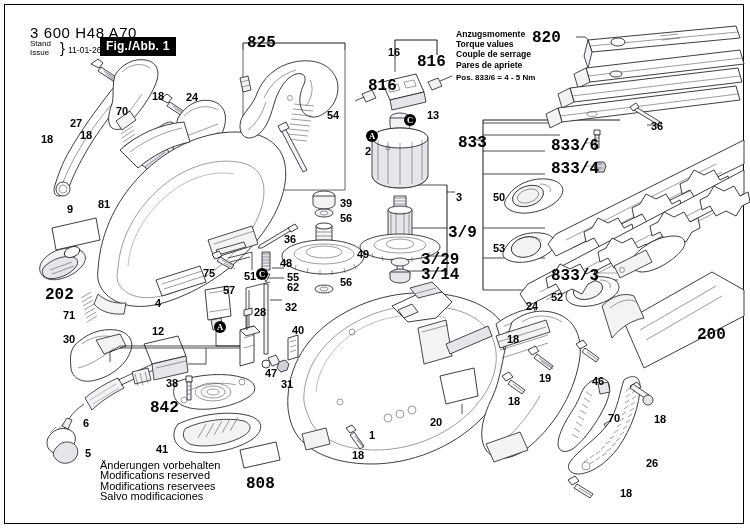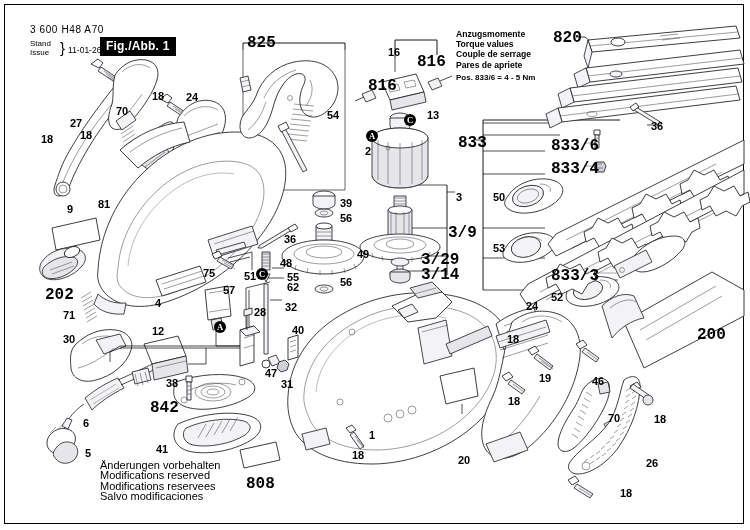--- a/index.html
+++ b/index.html
@@ -1,20 +1,20 @@
 <!DOCTYPE html>
 <html><head>
 <meta charset="utf-8">
 <style>
   html,body{margin:0;padding:0;background:#ffffff;}
   body{font-family:"Liberation Sans",sans-serif;}
   #page{position:relative;width:750px;height:530px;background:#ffffff;overflow:hidden;}
   #frame{position:absolute;left:4px;top:4px;width:740px;height:520px;border:1px solid #000;box-sizing:border-box;}
 
-  .hdr-part{position:absolute;left:30px;top:24px;font-size:10px;letter-spacing:.6px;color:#000;white-space:nowrap;}
+  .hdr-part{position:absolute;left:30px;top:24px;font-size:15px;letter-spacing:.6px;color:#000;white-space:nowrap;}
   .hdr-stand{position:absolute;left:30px;top:40px;font-size:8px;line-height:8.5px;color:#000;}
   .hdr-brace{position:absolute;left:60px;top:40px;font-size:15px;line-height:15px;color:#000;}
   .hdr-date{position:absolute;left:68px;top:45px;font-size:8.5px;color:#000;white-space:nowrap;}
   .fig{position:absolute;left:100px;top:37px;background:#000;color:#fff;font-size:12px;font-weight:bold;padding:2px 6px 3px 6px;letter-spacing:.2px;}
 
   .torque{position:absolute;left:456px;top:29px;font-size:8.6px;line-height:10.2px;font-weight:bold;color:#000;white-space:nowrap;}
   .torque .pos{font-size:8px;display:block;margin-top:3px;}
 
   .notice{position:absolute;left:100px;top:460px;font-size:11px;line-height:10.4px;color:#000;white-space:nowrap;}
 
@@ -543,34 +543,34 @@
       <div class="lbl" style="left: 287px; top: 282px;">62</div>
       <div class="lbl" style="left: 285px; top: 302px;">32</div>
       <div class="lbl" style="left: 254px; top: 307px;">28</div>
       <div class="lbl" style="left: 292px; top: 325px;">40</div>
       <div class="lbl" style="left: 265px; top: 368px;">47</div>
       <div class="lbl" style="left: 281px; top: 379px;">31</div>
       <div class="lbl" style="left: 456px; top: 192px;">3</div>
       <div class="lbl sm" style="left: 421px; top: 228px; margin-left: 27px;">3/9</div>
       <div class="lbl sm" style="left: 421px; top: 255px;">3/29</div>
       <div class="lbl sm" style="left: 421px; top: 270px;">3/14</div>
-      <div class="lbl sm" style="left: 553px; top: 33px;">820</div>
+      <div class="lbl sm" style="left: 532px; top: 33px;">820</div>
       <div class="lbl" style="left: 651px; top: 121px;">36</div>
       <div class="lbl sm" style="left: 458px; top: 138px;">833</div>
       <div class="lbl sm" style="left: 551px; top: 141px;">833/6</div>
       <div class="lbl sm" style="left: 551px; top: 164px;">833/4</div>
       <div class="lbl" style="left: 493px; top: 192px;">50</div>
       <div class="lbl" style="left: 493px; top: 243px;">53</div>
       <div class="lbl sm" style="left: 551px; top: 271px;">833/3</div>
       <div class="lbl" style="left: 551px; top: 292px;">52</div>
       <div class="lbl sm" style="left: 697px; top: 330px;">200</div>
       <div class="lbl" style="left: 526px; top: 301px;">24</div>
       <div class="lbl" style="left: 369px; top: 430px;">1</div>
       <div class="lbl" style="left: 352px; top: 450px;">18</div>
-      <div class="lbl" style="left: 458px; top: 417px; margin-top: 38px;">20</div>
+      <div class="lbl" style="left: 430px; top: 417px;">20</div>
       <div class="lbl" style="left: 507px; top: 334px;">18</div>
       <div class="lbl" style="left: 539px; top: 373px;">19</div>
       <div class="lbl" style="left: 508px; top: 396px;">18</div>
       <div class="lbl" style="left: 592px; top: 376px;">46</div>
       <div class="lbl" style="left: 608px; top: 413px;">70</div>
       <div class="lbl" style="left: 654px; top: 414px;">18</div>
       <div class="lbl" style="left: 646px; top: 458px;">26</div>
       <div class="lbl" style="left: 620px; top: 488px;">18</div>
     </div>
   <div id="badge-layer">

